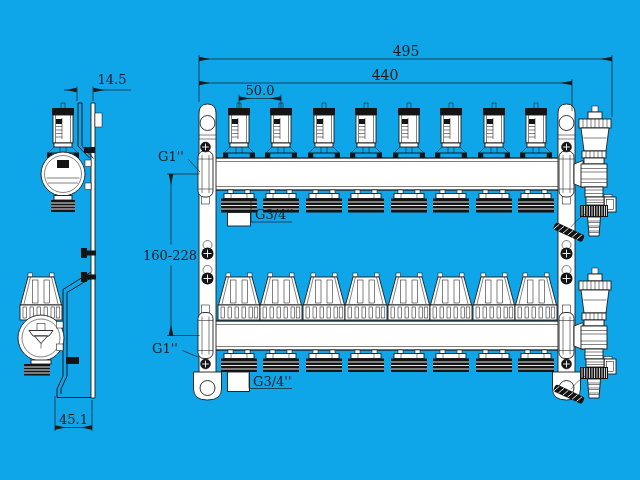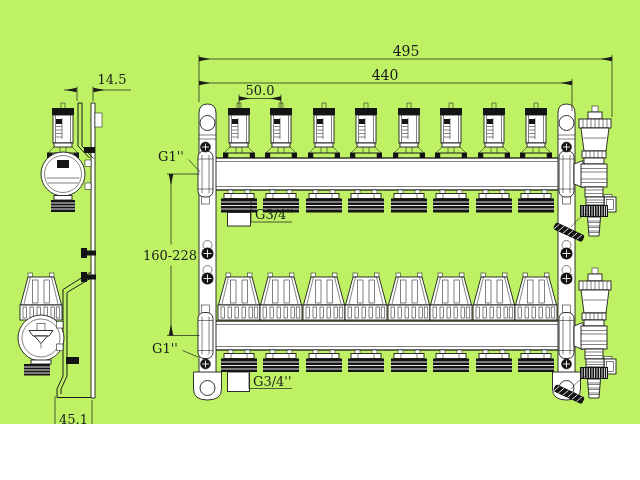--- a/index.html
+++ b/index.html
@@ -1,16 +1,16 @@
 <!DOCTYPE html>
 <html><head>
 <meta charset="utf-8">
 <style>
   html,body{margin:0;padding:0;background:#fff;}
-  .stage{width:640px;height:424px;background:#bef264;position:relative;overflow:hidden;}
+  .stage{width:640px;height:480px;background:#0ea5e9;position:relative;overflow:hidden;}
   svg{display:block;}
   .ln{fill:none;stroke:#1b1b1b;stroke-width:1;}
   .ln2{fill:#ffffff;stroke:#1b1b1b;stroke-width:1.3;}
   .thin{fill:none;stroke:#1b1b1b;stroke-width:.55;}
   .wfill{fill:#ffffff;stroke:#1b1b1b;stroke-width:.9;}
   .wthin{fill:#ffffff;stroke:#1b1b1b;stroke-width:.55;}
   .dk{fill:#141414;stroke:none;}
   .dkw{stroke:#ffffff;stroke-width:.9;fill:none;}
   .dim{stroke:#1b1b1b;stroke-width:.7;fill:none;}
   .dimtxt{font-family:"DejaVu Serif",serif;font-size:13px;fill:#1b1b1b;}

